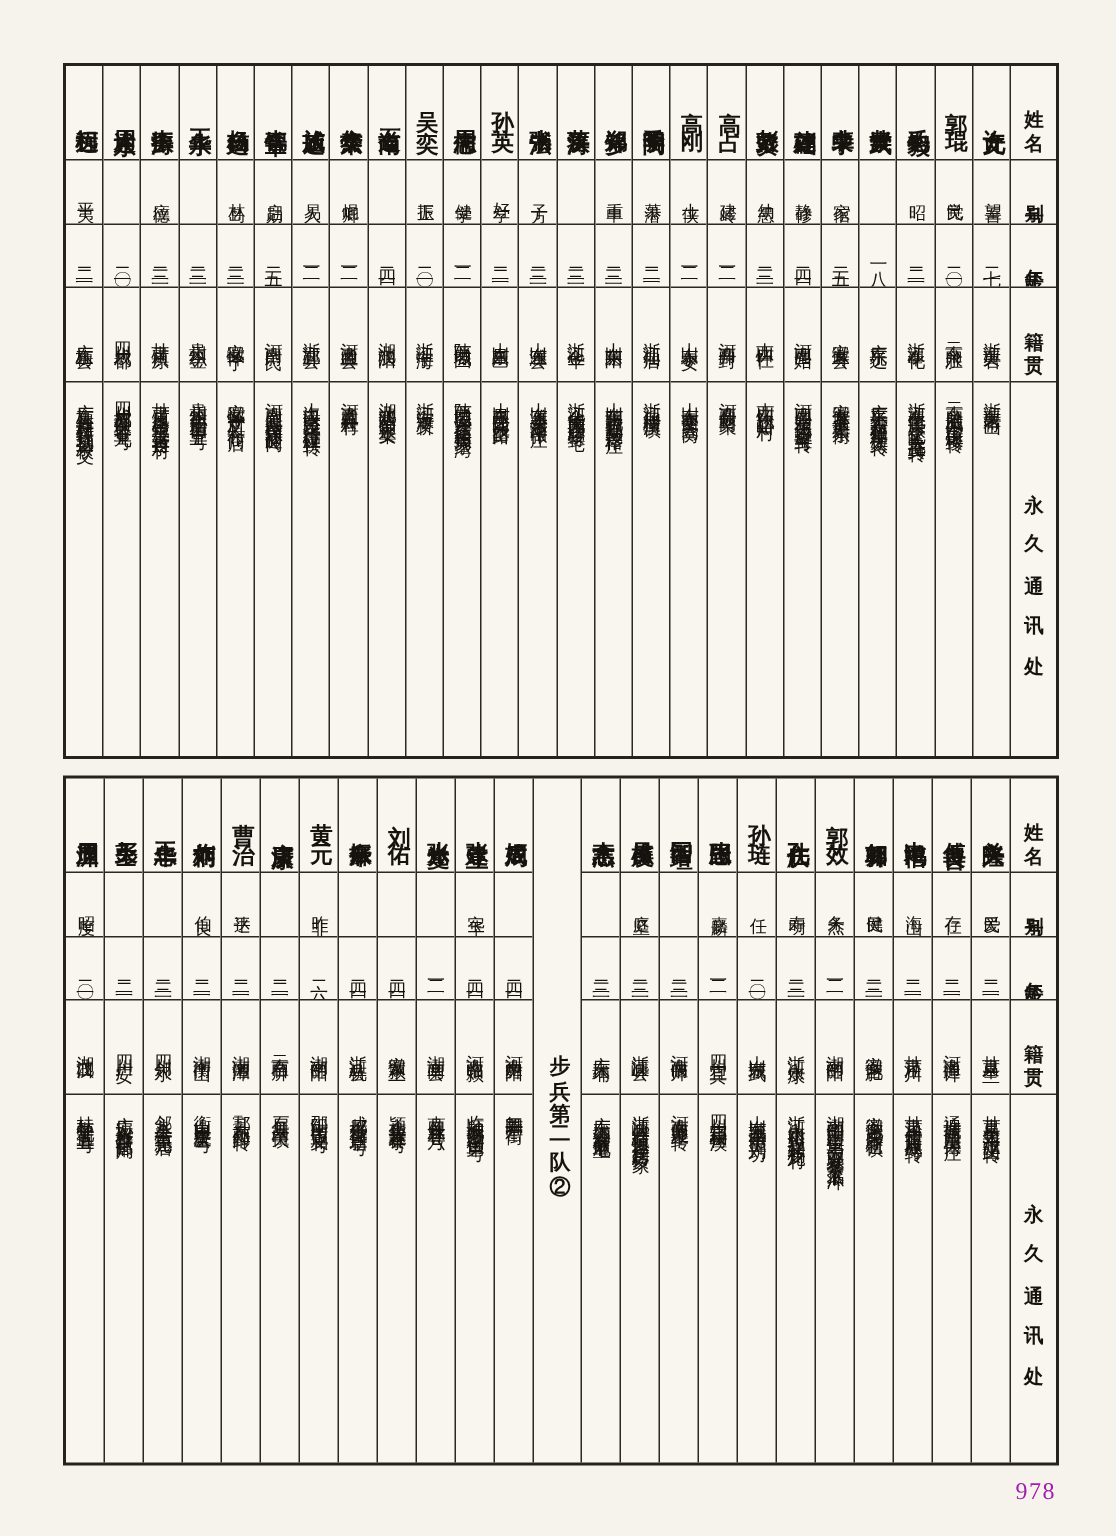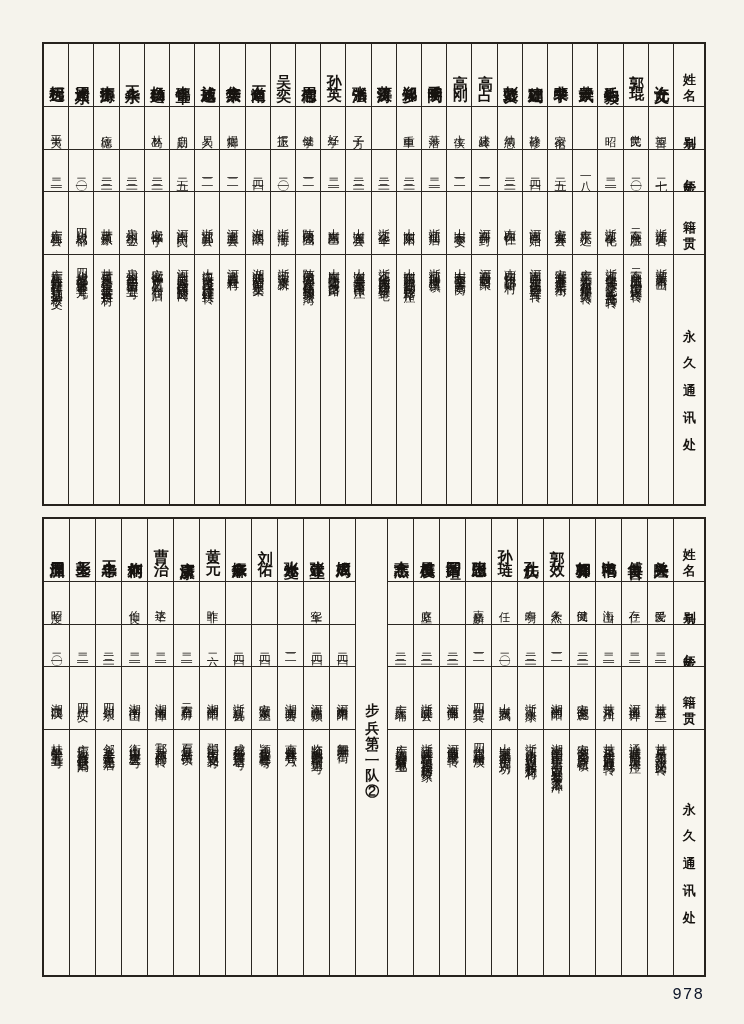--- a/index.html
+++ b/index.html
@@ -56,22 +56,22 @@
   .t-alias{font-size:11.5px;letter-spacing:2px;}
   .t-age{font-size:12px;letter-spacing:2px;}
   .t-native{font-size:12px;letter-spacing:2px;}
   .t-addr{font-size:12px;letter-spacing:2px;max-height:calc(100% - 8px);line-height:1.1;}
   .hdr-sp{font-size:13px;font-weight:bold;letter-spacing:1.2em;text-indent:0.6em;}
   .hdr-tight{font-size:12.5px;font-weight:bold;letter-spacing:0.15em;}
   .hdr-addr{font-size:13px;font-weight:bold;letter-spacing:2.1em;text-indent:1em;}
   .section-text{font-size:14px;font-weight:bold;letter-spacing:1.15em;}
   .page-number{
     position:absolute;right:40px;top:986px;
-    font-size:16px;color:#0f172a;
-    font-family:Liberation Mono, monospace;
+    font-size:16px;color:#a21caf;
+    font-family:Liberation Serif, serif;
     letter-spacing:1px;
   }
 </style>
 </head>
 <body>
 
 <div class="page-inner">
   <div id="top-table" class="roster top">
       <div class="col">
         <div class="cell r-name">

